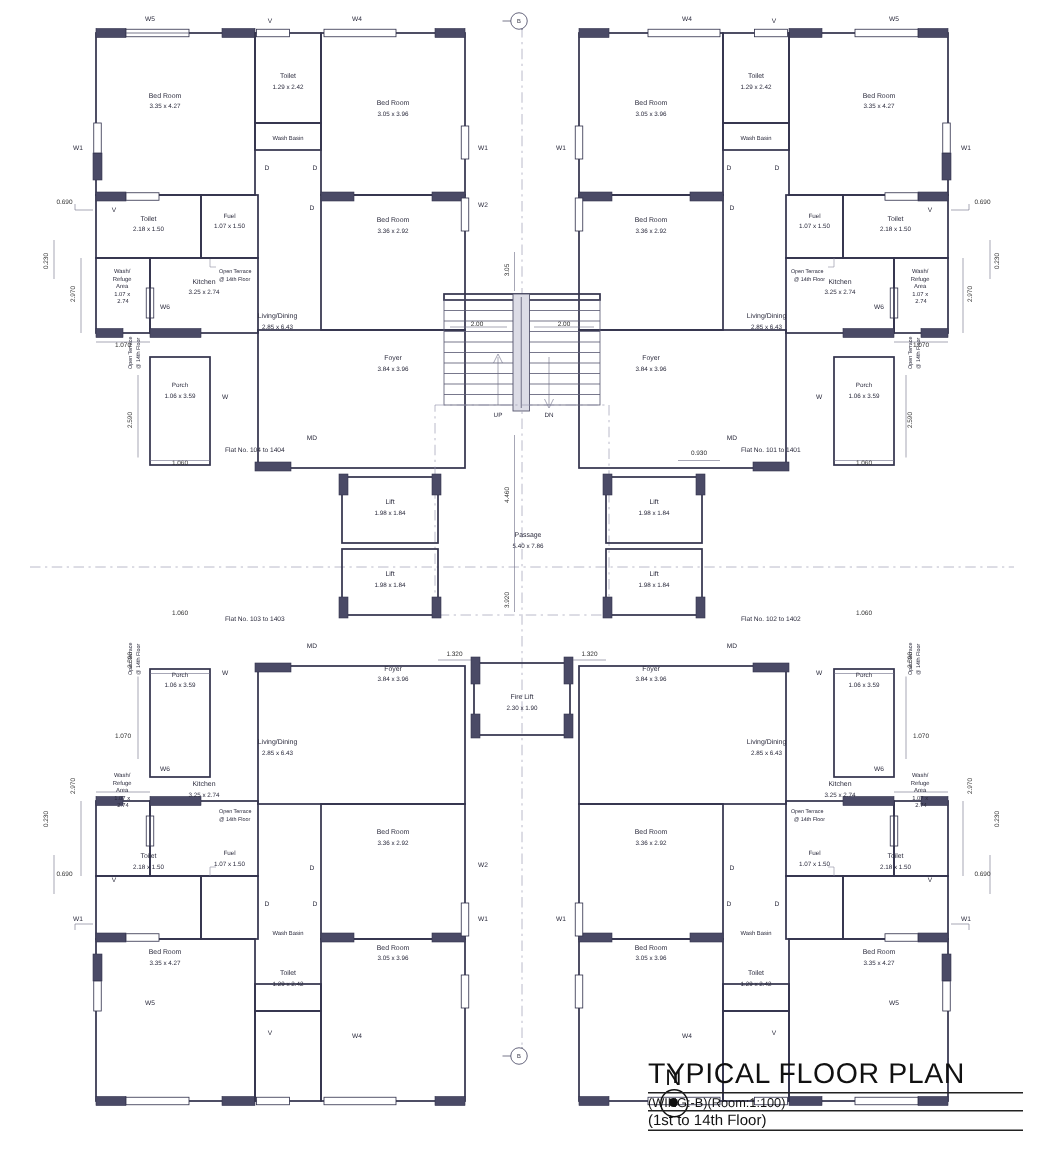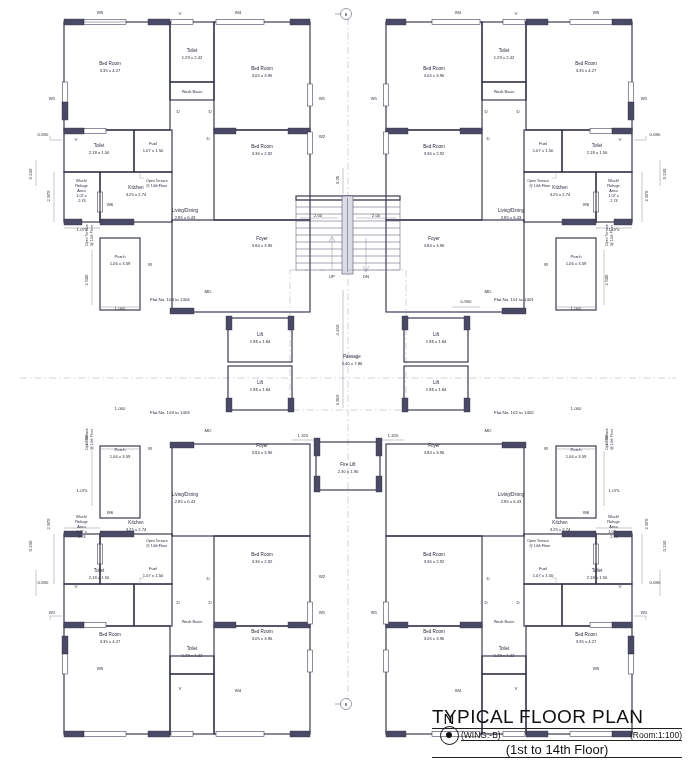--- a/index.html
+++ b/index.html
@@ -18,22 +18,22 @@
   .wall{fill:none;stroke:#33334d;stroke-width:1.15;}
   .thin{fill:none;stroke:#5b5b73;stroke-width:0.55;}
   .hair{fill:none;stroke:#8a8aa0;stroke-width:0.4;}
   .dimline{fill:none;stroke:#6b6b85;stroke-width:0.4;}
   .dash{fill:none;stroke:#9a9ab0;stroke-width:0.45;stroke-dasharray:7 3 1.5 3;}
   .pier{fill:#4a4a66;stroke:#33334d;stroke-width:0.4;}
   .win{fill:#ffffff;stroke:#33334d;stroke-width:0.55;}
   .stairtxt{font-size:4.2px;text-anchor:middle;}
   #title{position:absolute;left:432px;top:706px;width:250px;}
   .t-main{font-size:19px;letter-spacing:.4px;color:#111;}
-  .t-row{display:flex;justify-content:space-between;font-size:8.5px;color:#111;margin-left:29px;}
-  .t-row2{display:flex;justify-content:center;font-size:13px;color:#111;}
+  .t-row{display:flex;justify-content:flex-start;font-size:8.5px;color:#111;}
+  .t-row2{display:flex;justify-content:flex-start;font-size:10px;color:#111;}
   .rule-b{border-bottom:1px solid #222;}
   #northmark{position:absolute;left:432px;top:712px;width:34px;text-align:center;}
   .n-letter{font-size:15px;color:#111;line-height:14px;}
   .n-circ{width:17px;height:17px;border:1.3px solid #111;border-radius:50%;
           margin:0 auto;position:relative;}
   .n-dot{width:6px;height:6px;background:#111;border-radius:50%;
          position:absolute;left:5px;top:5px;}
 </style>
 </head>
 <body>

